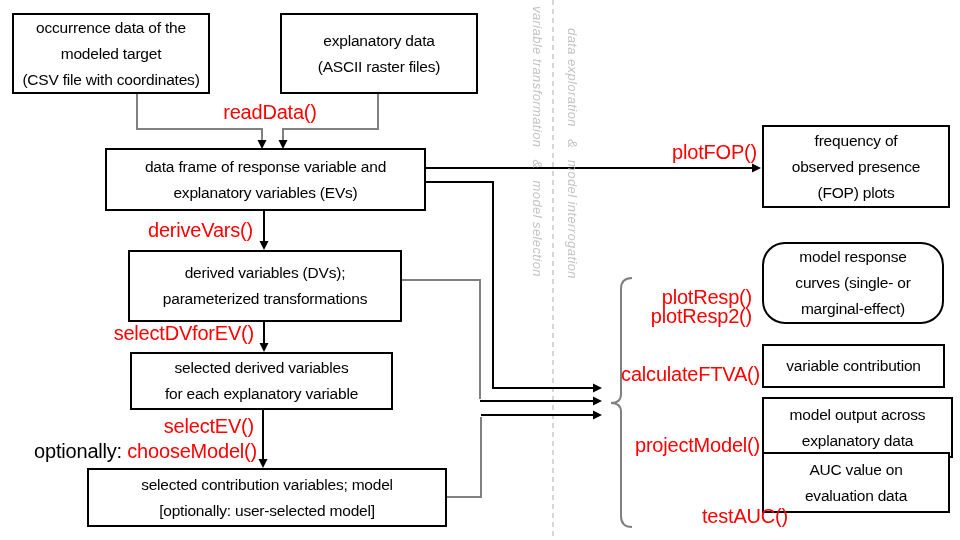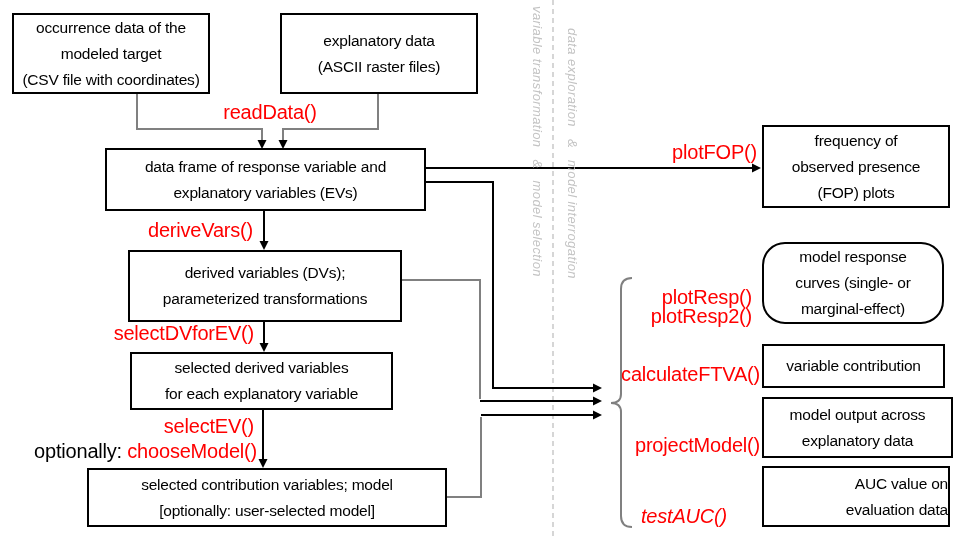--- a/index.html
+++ b/index.html
@@ -30,32 +30,32 @@
   #box-occurrence{left:12px;top:13px;width:198px;height:81px;}
   #box-explanatory{left:280px;top:13px;width:198px;height:81px;}
   #box-dataframe{left:105px;top:148px;width:321px;height:63px;}
   #box-derived{left:128px;top:250px;width:274px;height:72px;}
   #box-selected-dvs{left:130px;top:352px;width:263px;height:58px;}
   #box-selected-evs{left:87px;top:468px;width:360px;height:59px;}
   #box-fop{left:762px;top:125px;width:188px;height:83px;}
   #box-response-curves{left:762px;top:242px;width:182px;height:82px;border-radius:23px;}
   #box-contribution{left:762px;top:344px;width:183px;height:44px;}
   #box-model-output{left:762px;top:397px;width:191px;height:61px;}
-  #box-auc{left:762px;top:466px;width:188px;height:61px;align-items:flex-end;}
+  #box-auc{left:762px;top:452px;width:188px;height:61px;}
   
   #fn-readData{left:175px;top:103px;width:190px;}
   #fn-deriveVars{left:0;top:221px;width:253px;}
   #fn-selectDVforEV{left:0;top:324px;width:254px;}
   #fn-selectEV{left:0;top:417px;width:254px;}
   #fn-chooseModel{left:0;top:442px;width:257px;}
   #fn-plotFOP{left:560px;top:143px;width:197px;text-align:right;}
   #fn-plotResp{left:560px;top:288px;width:192px;}
   #fn-calculateFTVA{left:560px;top:365px;width:200px;}
   #fn-projectModel{left:560px;top:436px;width:200px;}
-  #fn-testAUC{left:527px;top:507px;width:200px;font-style:italic;}
+  #fn-testAUC{left:588px;top:507px;width:200px;}
   #lane-left{left:545px;top:6px;}
   #lane-right{left:580px;top:28px;}
 </style>
 </head>
 <body>
 
 <div id="canvas">
 
   <svg id="wires" width="960" height="540" viewBox="0 0 960 540">
     <line x1="553" y1="0" x2="553" y2="540" stroke="#c9c9c9" stroke-width="1.5" stroke-dasharray="5,4"></line>

